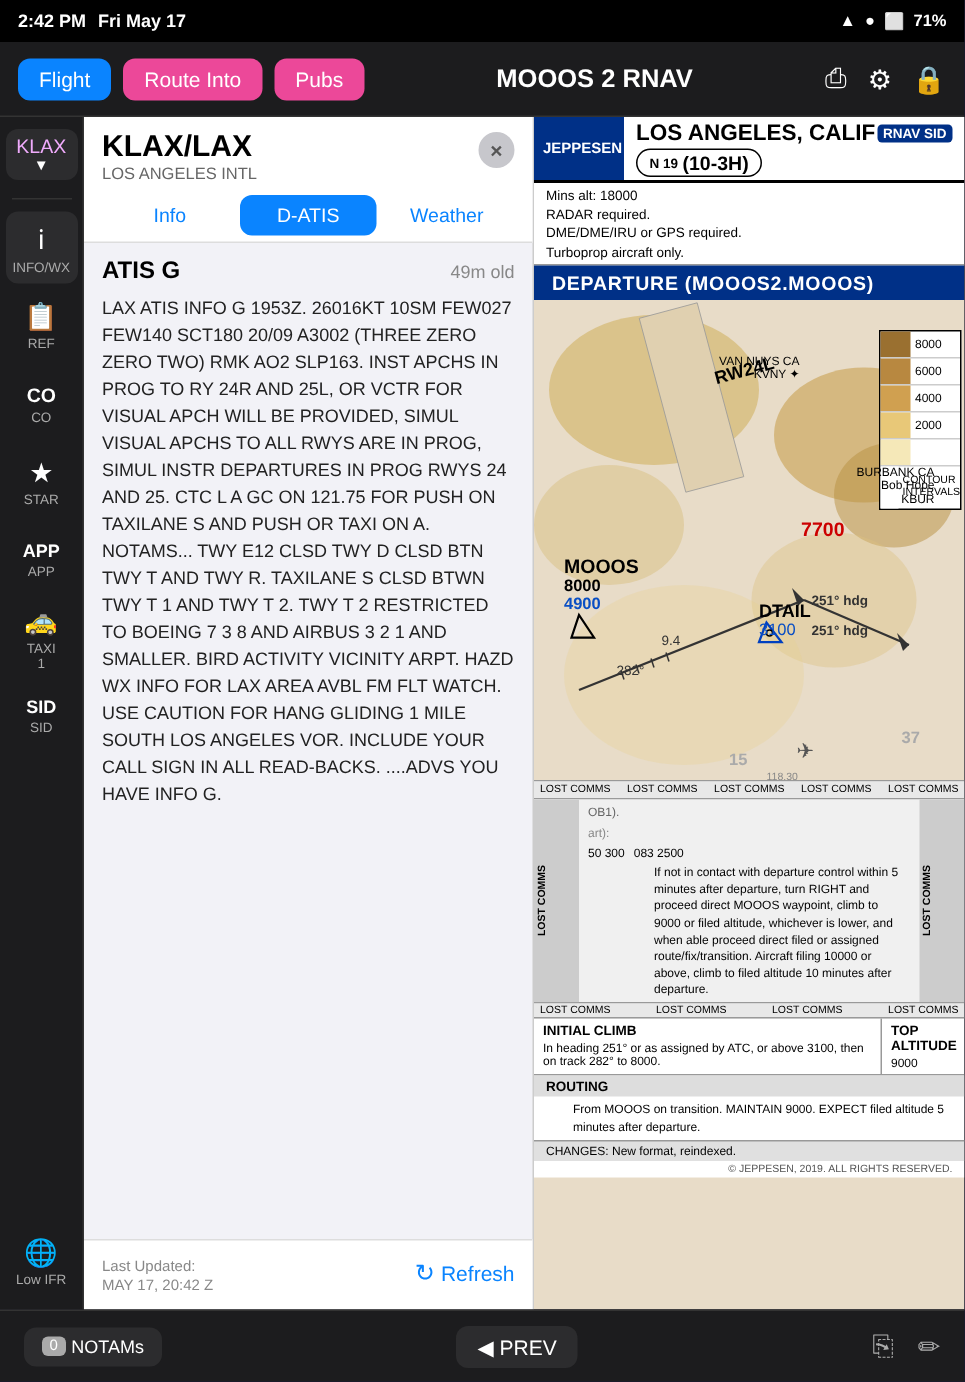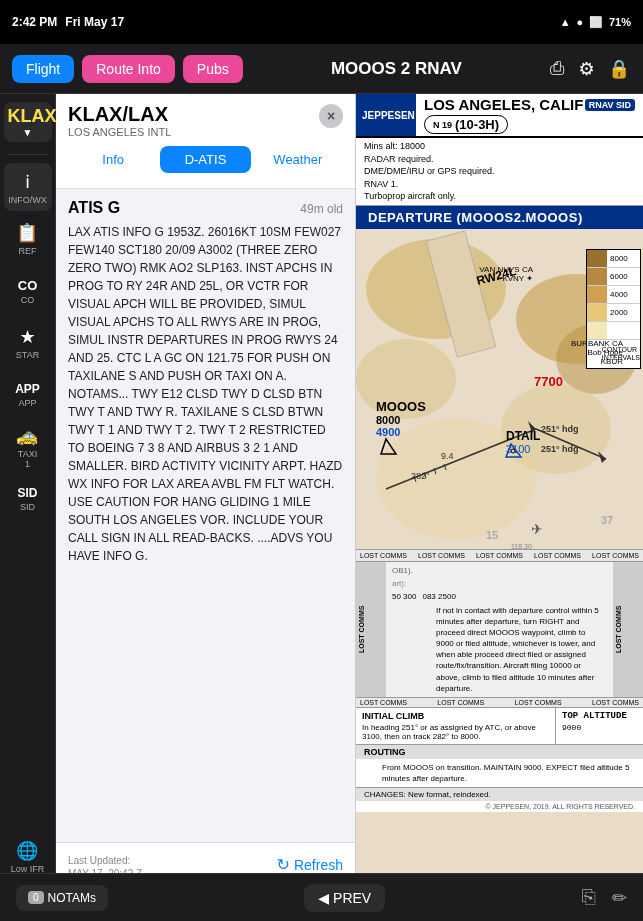--- a/index.html
+++ b/index.html
@@ -9,21 +9,21 @@
       overflow: hidden;
       font-family: -apple-system, BlinkMacSystemFont, 'Helvetica Neue', Arial, sans-serif;
       background: #1a1a2e;
       position: relative;
     }
 
     
     .status-bar {
       background: #000;
       color: #fff;
-      height: 44px;
+      height: 28px;
       display: flex;
       align-items: center;
       justify-content: space-between;
       padding: 0 12px;
       font-size: 12px;
       font-weight: 600;
     }
     .status-left { display: flex; gap: 8px; align-items: center; }
     .status-right { display: flex; gap: 6px; align-items: center; font-size: 11px; }
 
@@ -103,42 +103,42 @@
     .sidebar-item .s-label { font-size: 9px; color: #aaa; text-align: center; }
     .sidebar-klax {
       background: #2c2c2e;
       border-radius: 8px;
       padding: 4px;
       width: 48px;
       text-align: center;
       cursor: pointer;
       margin-bottom: 4px;
     }
-    .sidebar-klax .k-main { color: #fde047; font-size: 18px; font-weight: 700; }
+    .sidebar-klax .k-main { color: #f0abfc; font-size: 13px; font-weight: 400; }
     .sidebar-klax .k-arrow { color: #fff; font-size: 10px; }
     .sidebar-sep {
       width: 40px;
       height: 1px;
       background: #333;
       margin: 4px 0;
     }
 
     
     .atis-panel {
       width: 300px;
       background: #f2f2f7;
       display: flex;
       flex-direction: column;
       border-right: 1px solid #ccc;
       position: relative;
     }
 
     .atis-header {
       background: #fff;
-      padding: 10px 12px 15px;
+      padding: 10px 12px 4px;
       border-bottom: 1px solid #ddd;
       position: relative;
     }
     .atis-header-top {
       display: flex;
       align-items: flex-start;
       justify-content: space-between;
     }
     .atis-airport-code {
       font-size: 20px;
@@ -467,26 +467,25 @@
       display: flex;
       border-bottom: 1px solid #999;
     }
     .at-left {
       flex: 1;
       padding: 3px 6px;
       font-size: 8px;
       color: #000;
     }
     .at-right {
-      width: 88px;
+      width: 56px;
       padding: 3px 6px;
       border-left: 1px solid #999;
       font-size: 8px;
       color: #000;
-      font-family: Liberation Mono, monospace;
     }
     .at-header {
       font-weight: 700;
       font-size: 9px;
       margin-bottom: 2px;
     }
 
     .routing-row {
       background: #ddd;
       padding: 2px 8px;
@@ -695,21 +694,20 @@
             <span class="cn-large">(10-3H)</span>
           </span>
         </div>
       </div>
     </div>
 
     <div class="chart-requirements">
       <div>Mins alt: 18000</div>
       <div>RADAR required.</div>
       <div>DME/DME/IRU or GPS required.</div>
-      <div>RNAV 1.</div>
       <div>Turboprop aircraft only.</div>
     </div>
 
     <div class="departure-label">DEPARTURE (MOOOS2.MOOOS)</div>
 
     <div class="chart-visual">
 
       <svg class="chart-svg" viewBox="0 0 287 320" preserveAspectRatio="xMidYMid slice">
 
         <rect x="0" y="0" width="287" height="320" fill="#e8dcc8"></rect>

